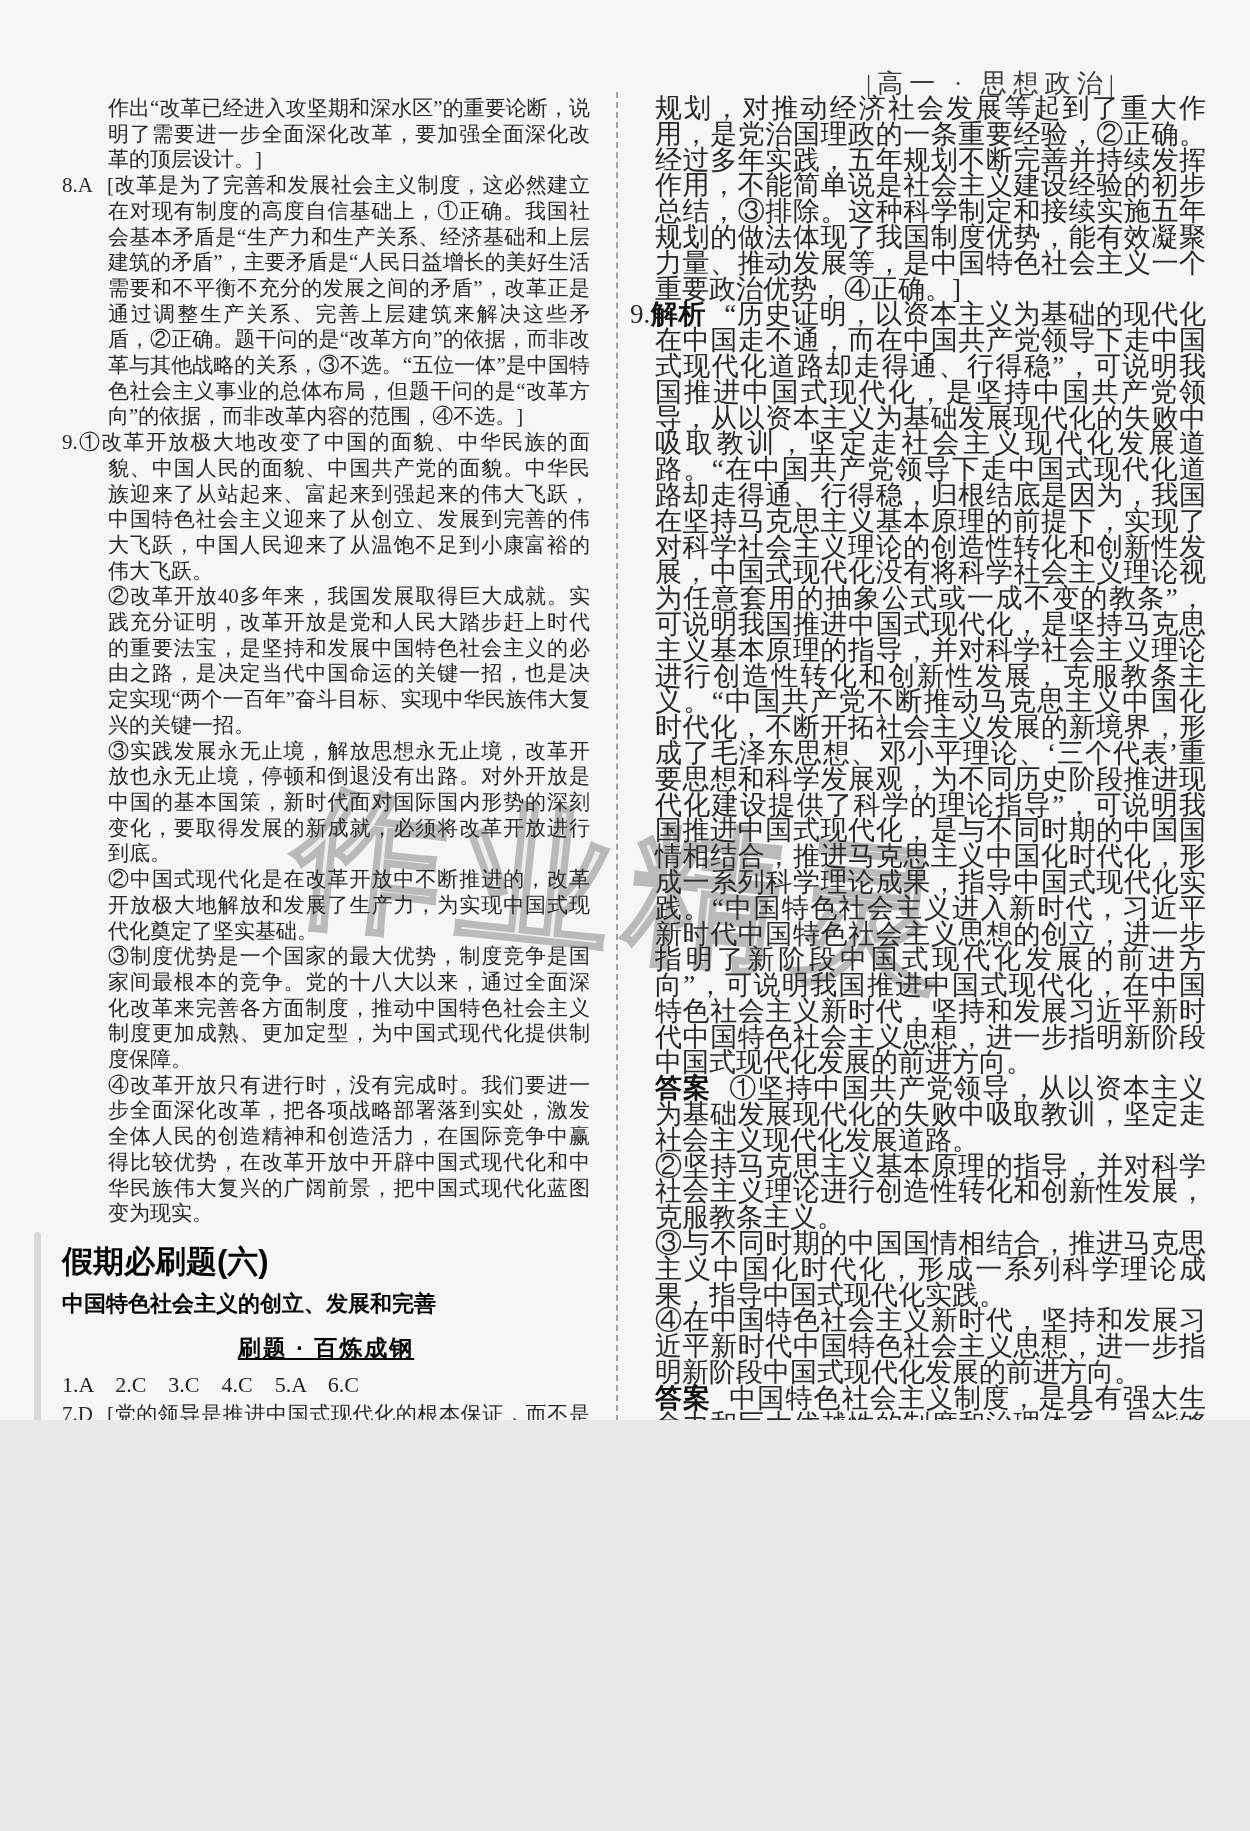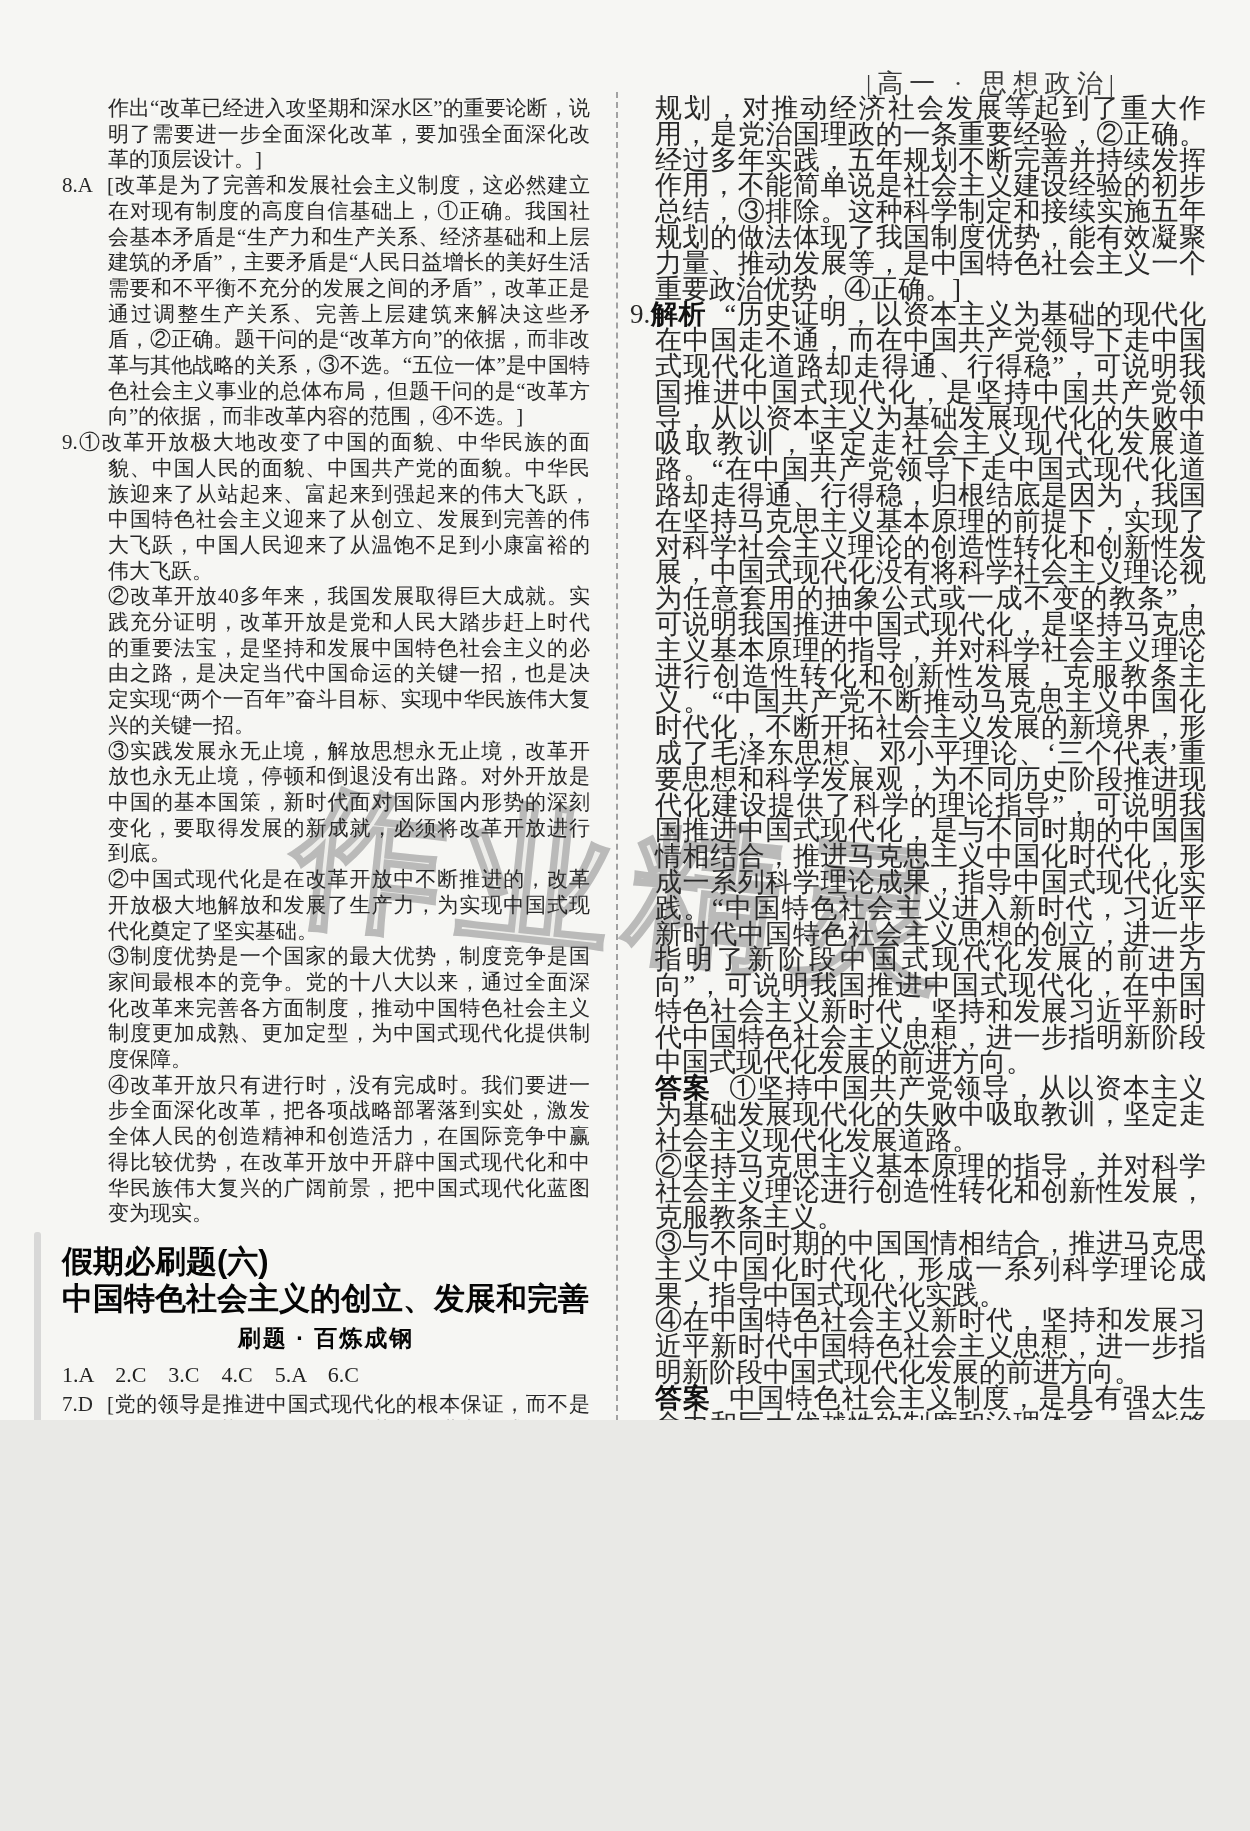--- a/index.html
+++ b/index.html
@@ -38,24 +38,24 @@
   .lbl{
     font-family:"Liberation Sans","DejaVu Sans",sans-serif;font-weight:700;
     color:#111;margin-right:18px;
   }
   
   .sec{
     display:flex;align-items:flex-start;margin:14px 0 8px;
     font-family:"Liberation Sans","DejaVu Sans",sans-serif;font-weight:700;color:#050505;flex-direction:column;
   }
   .sec .sl{font-size:31px;line-height:42px;white-space:nowrap;margin-right:16px;}
-  .sec .st{flex:1;font-size:31px;line-height:32px;text-align:center;}
+  .sec .st{flex:1;font-size:22px;line-height:42px;text-align:center;}
   .subh{
     text-align:center;font-family:"Liberation Sans","DejaVu Sans",sans-serif;
-    font-weight:700;font-size:23px;color:#050505;margin:4px 0 8px;letter-spacing:2px;
+    font-weight:700;font-size:23px;color:#050505;margin:4px 0 8px;letter-spacing:2px;text-decoration:underline;
   }
   .ans{font-size:22px;line-height:26px;margin:0 0 4px 0;color:#222;}
   
   .pageno{position:absolute;top:1742px;left:0;width:1212px;text-align:center;}
   .pnd{font-size:26px;color:#333;vertical-align:6px;}
   .pnv{
     font-family:"Liberation Sans","DejaVu Sans",sans-serif;font-weight:700;
     font-size:34px;color:#0a0a0a;margin:0 0;
   }
   

